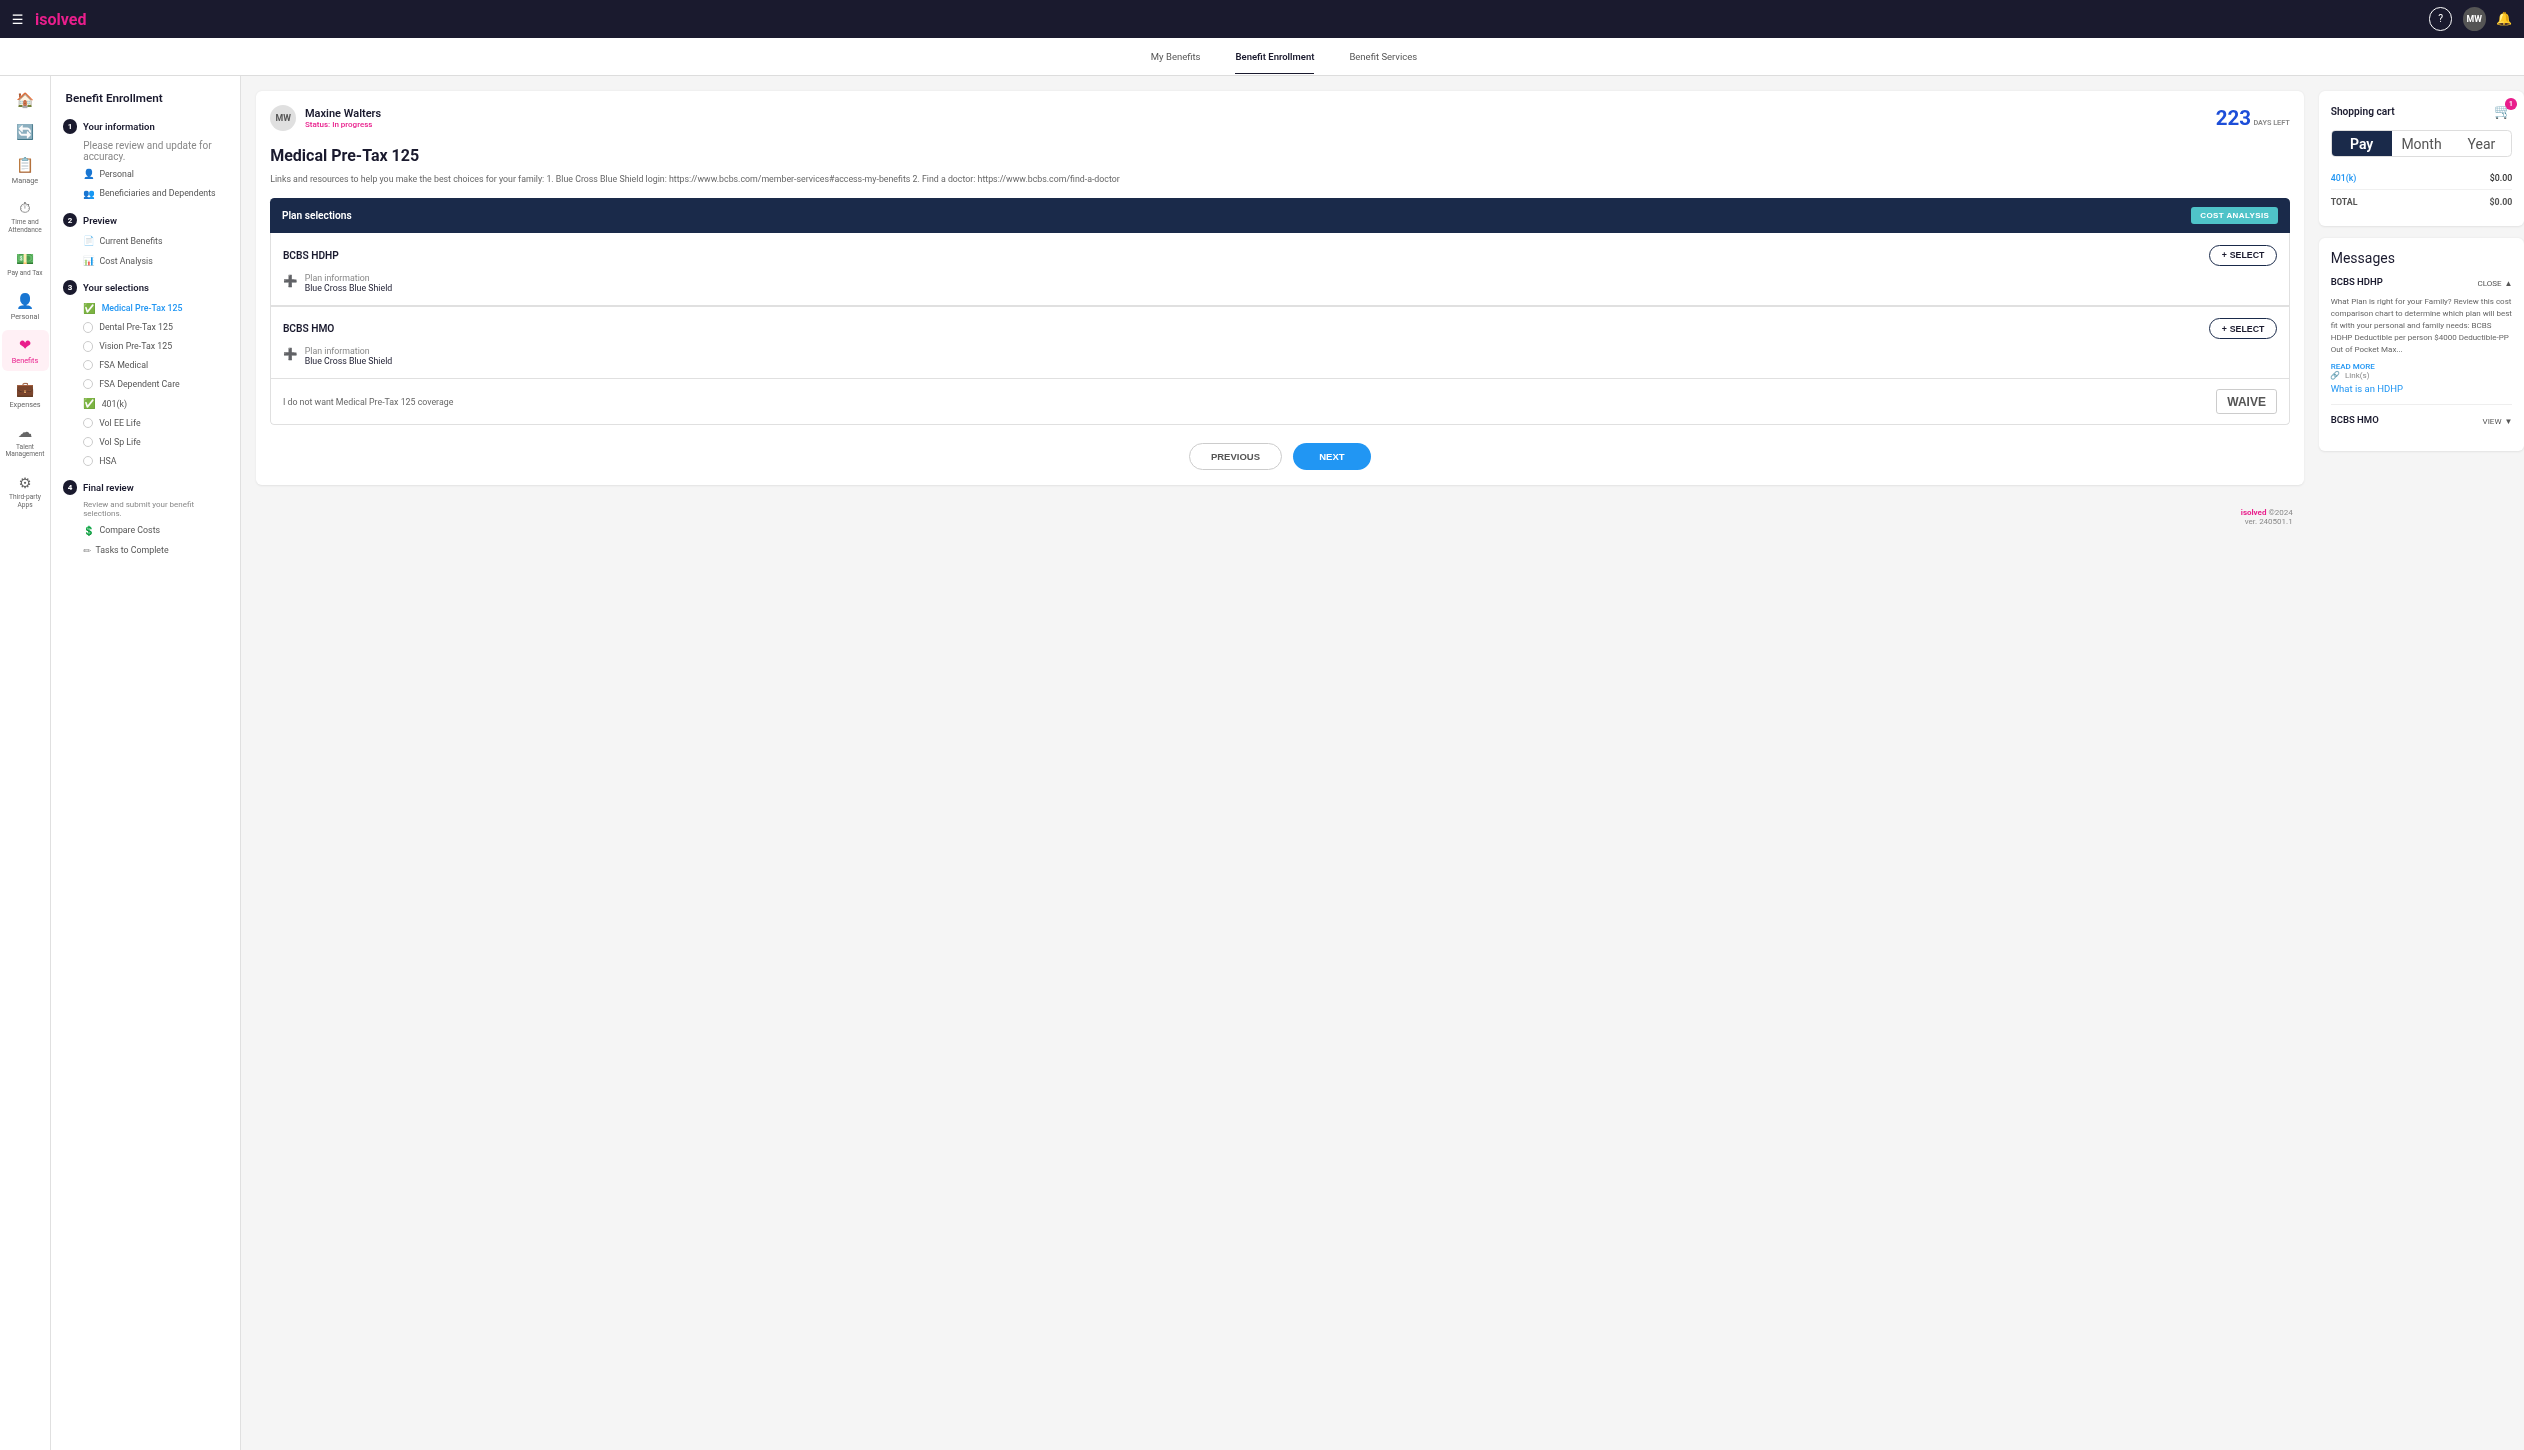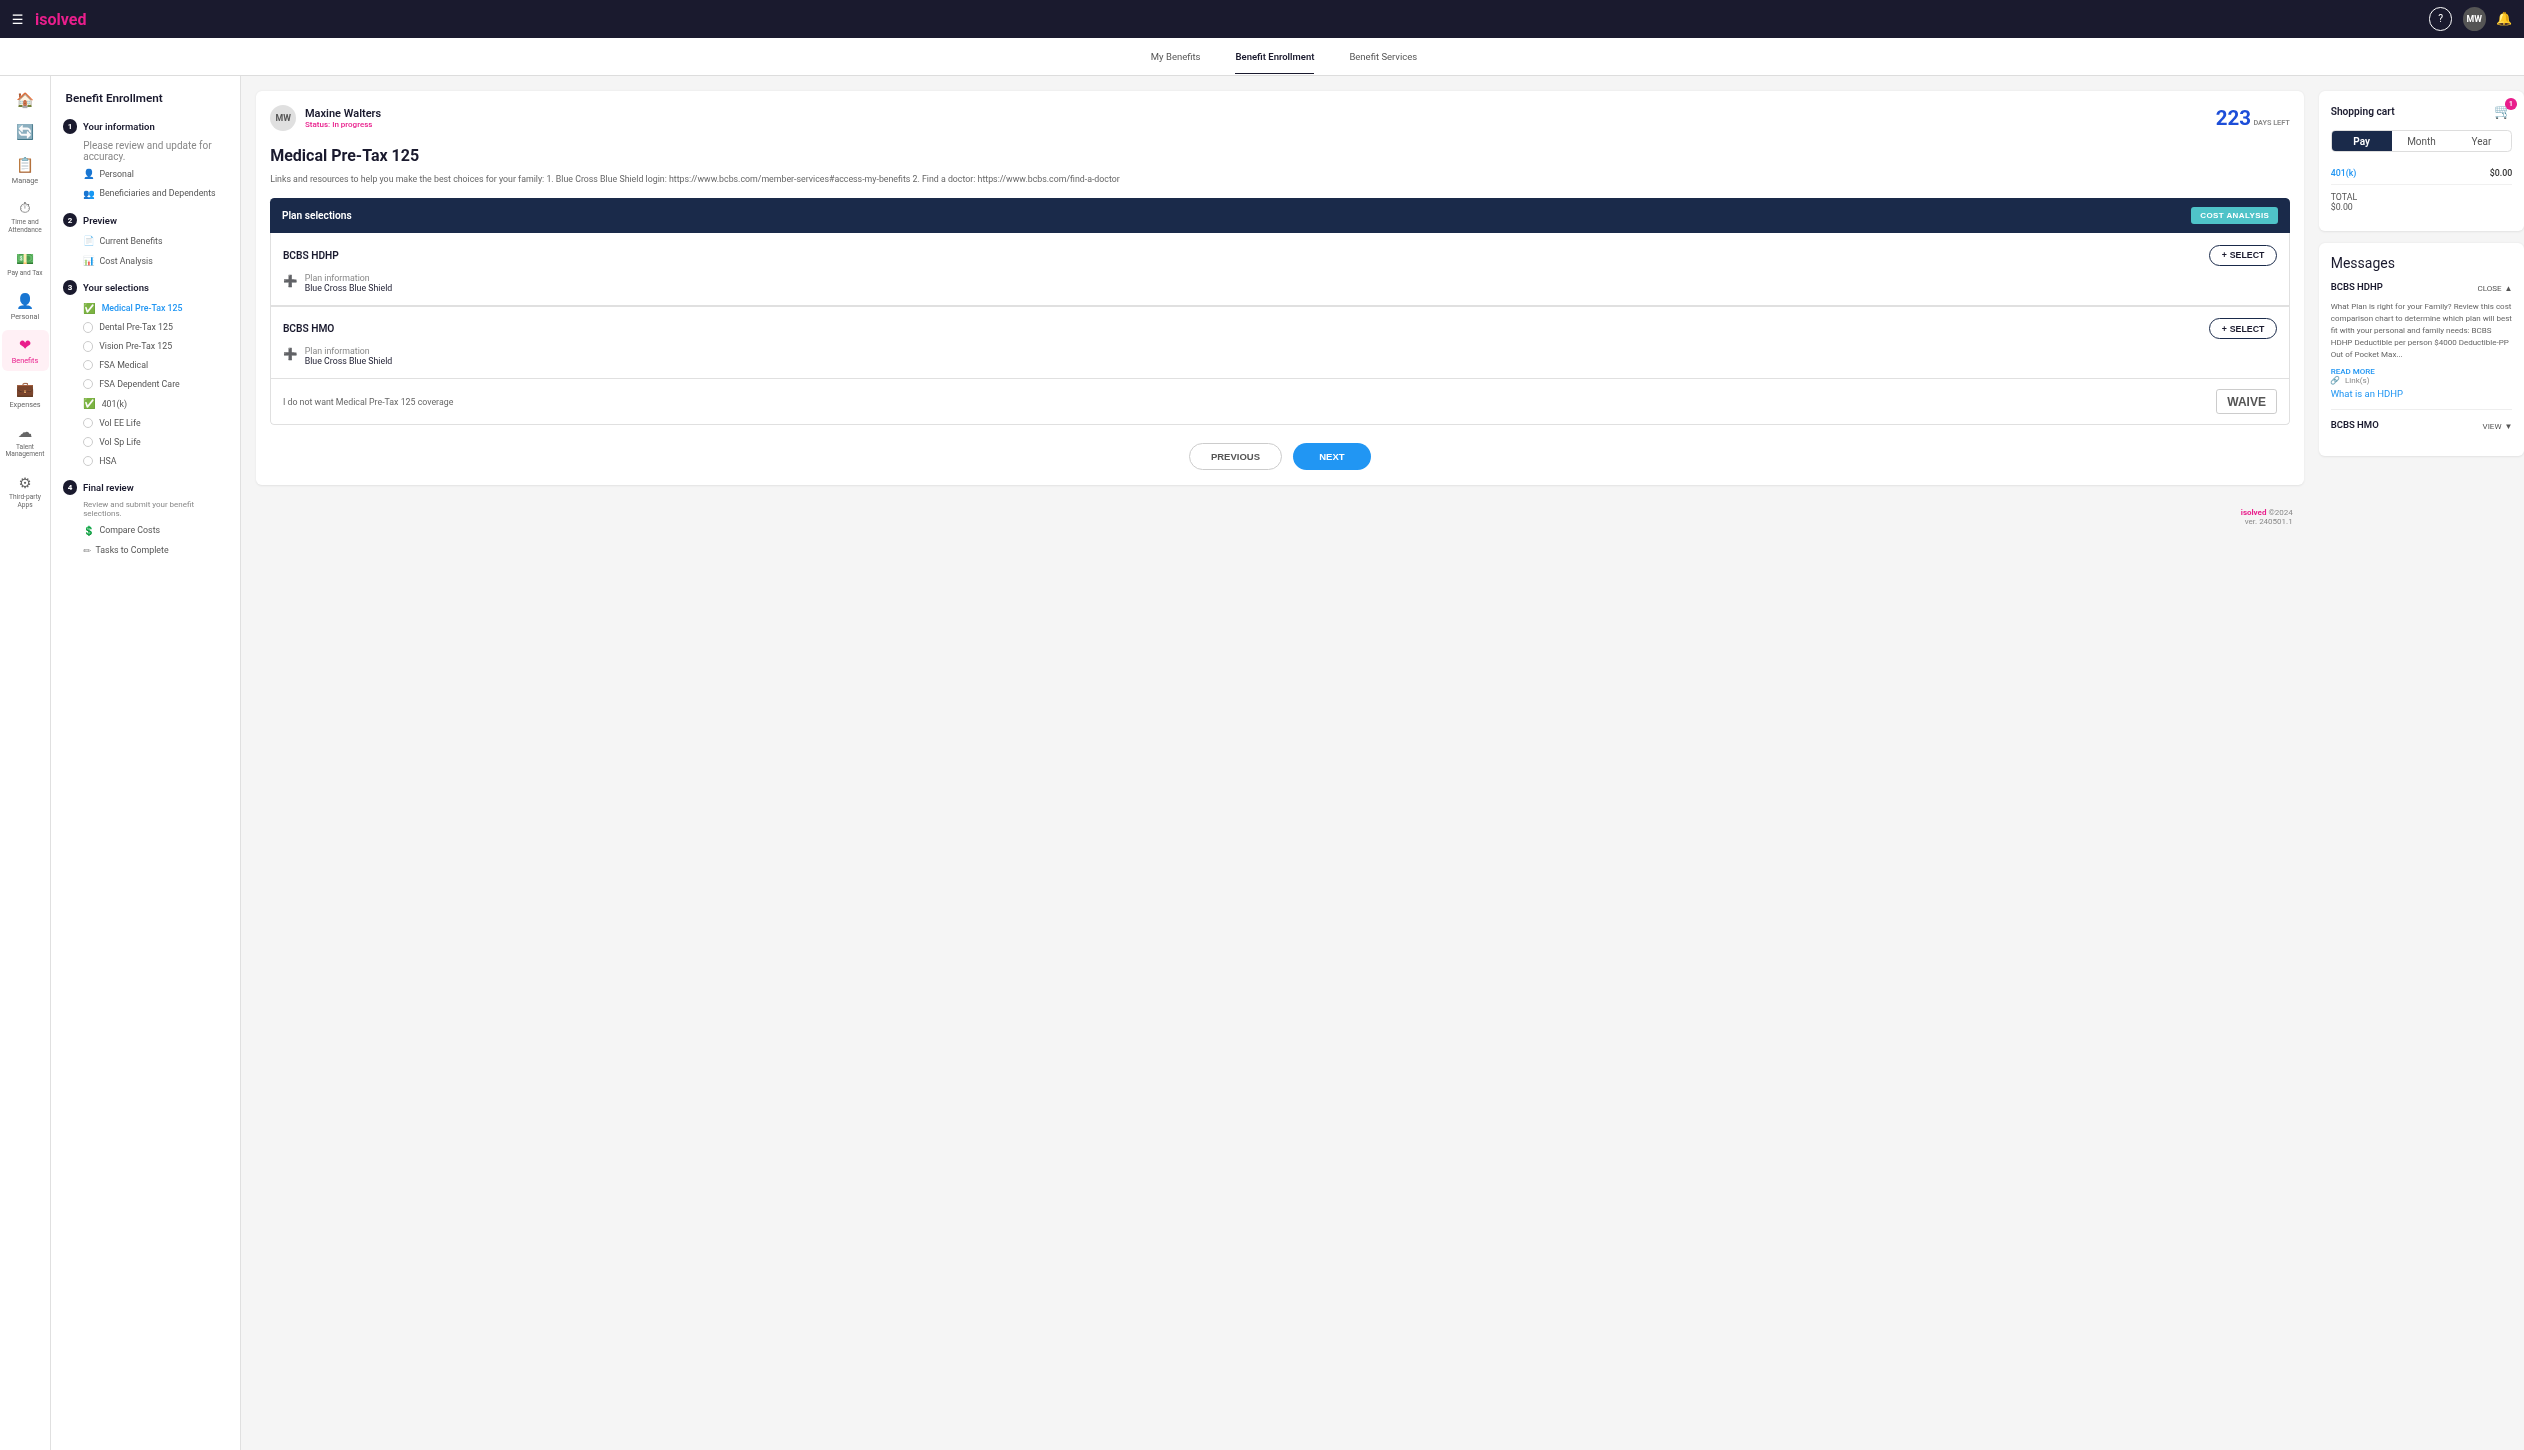--- a/index.html
+++ b/index.html
@@ -213,36 +213,35 @@
       background: #e91e8c; color: white; font-size: 6.6px;
       display: flex; align-items: center; justify-content: center; font-weight: bold;
     }
 
     .period-tabs {
       display: flex; border: 0.7px solid #ddd; border-radius: 4.4px;
       overflow: hidden; margin-bottom: 10.2px;
     }
     .period-tab {
       flex: 1; padding: 4.4px; text-align: center;
-      font-size: 10px; cursor: pointer; color: #555;
+      font-size: 14px; cursor: pointer; color: #555;
     }
     .period-tab.active { background: #1a2a4a; color: white; font-weight: 600; }
 
     .cart-item {
       display: flex; justify-content: space-between;
       padding: 5.8px 0; border-bottom: 0.7px solid #f0f0f0;
       font-size: 8.8px;
     }
     .cart-item-name { color: #2196f3; font-weight: 500; }
     .cart-item-price { color: #333; font-weight: 500; }
     .cart-total {
       display: flex; justify-content: space-between;
-      padding: 7.3px 0; font-size: 8.8px; font-weight: 400;
+      padding: 7.3px 0; font-size: 8.8px; font-weight: 700;
       color: #555;
-      flex-direction: column;
     }
 
     
     .messages-card {
       background: white; border-radius: 5.8px; padding: 11.7px;
       box-shadow: 0 0.7px 2.2px rgba(0,0,0,0.08);
     }
     .messages-title { font-size: 14px; font-weight: 400; color: #1a1a2e; margin-bottom: 10.2px; }
     .message-item { margin-bottom: 10.2px; }
     .message-name { font-size: 9.5px; font-weight: 600; color: #1a1a2e; margin-bottom: 4.4px; }

